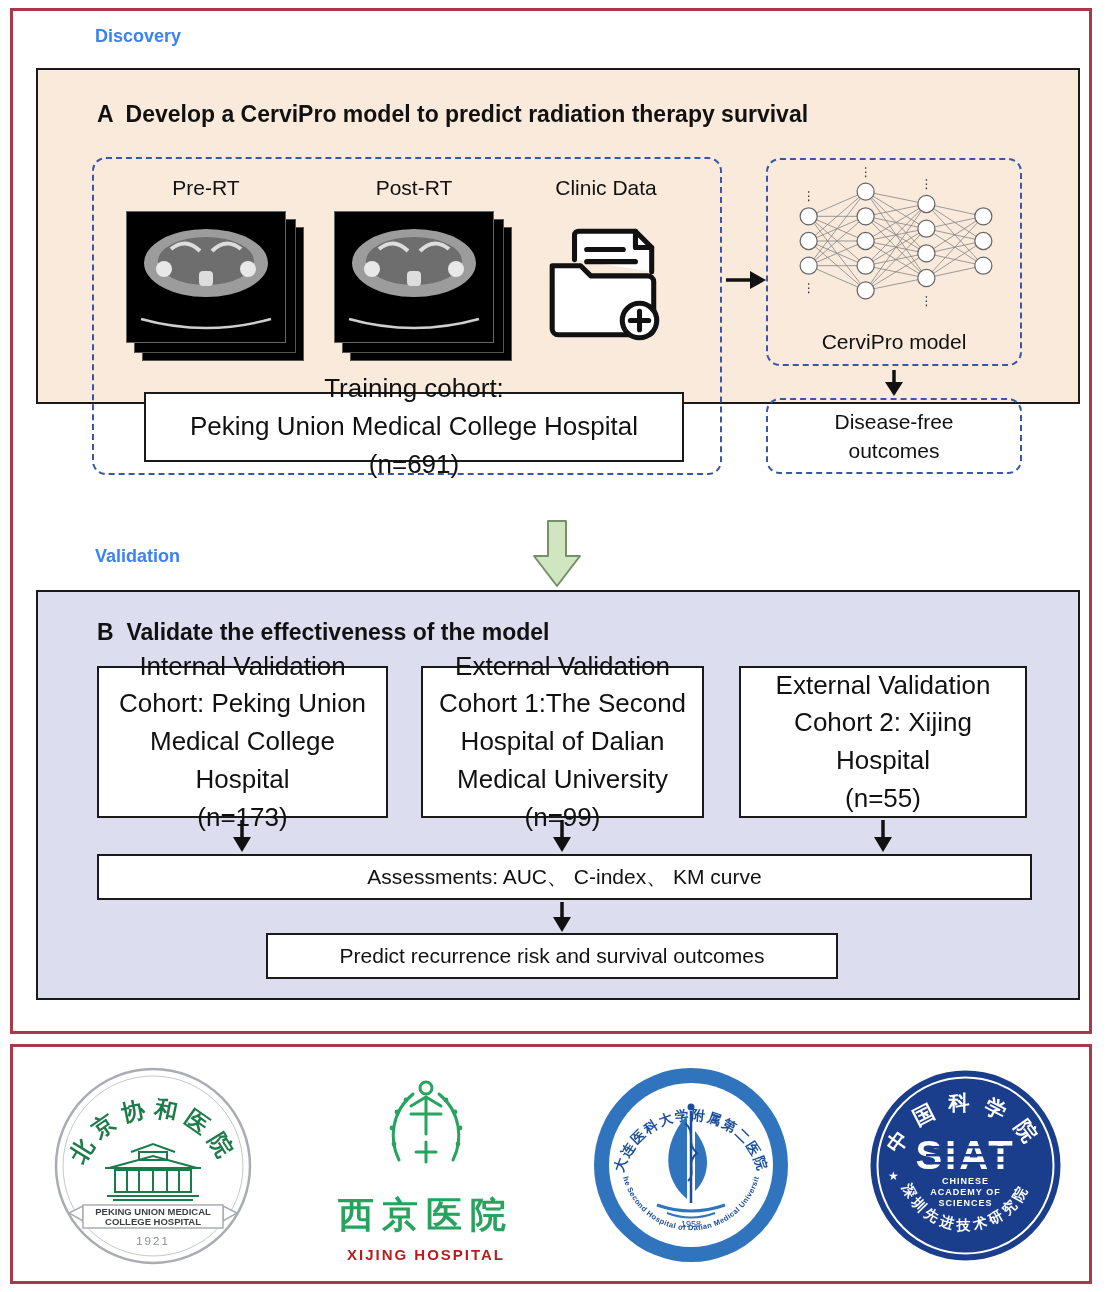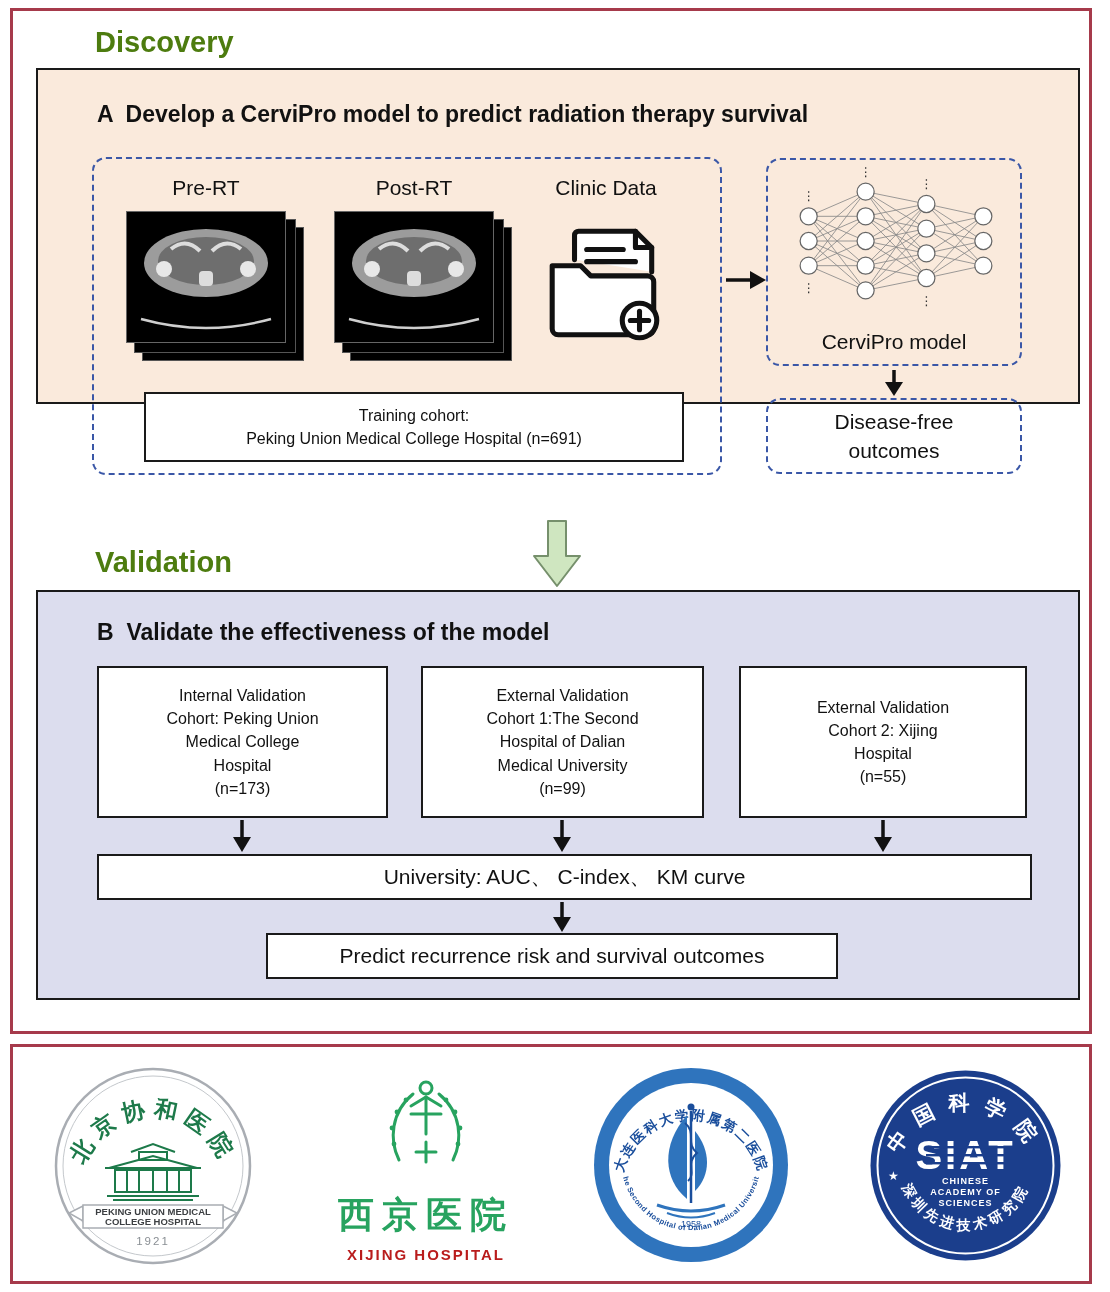--- a/index.html
+++ b/index.html
@@ -1,35 +1,35 @@
 <!DOCTYPE html>
 <html><head>
 <meta charset="utf-8">
 <style>
   * { margin:0; padding:0; box-sizing:border-box; }
   body { background:#ffffff; font-family:"Liberation Sans", sans-serif; color:#111; }
   .page { position:relative; width:1110px; height:1292px; background:#fff; overflow:hidden; }
   .abs { position:absolute; }
 
   .frame { position:absolute; border:3px solid #a63a4b; background:#fff; }
-  .section-label { position:absolute; font-size:29px; font-weight:bold; color:#4d7c0f; }
+  .section-label { position:absolute; font-size:18px; font-weight:bold; color:#3b82f6; }
 
   .panel { position:absolute; border:2px solid #1a1a1a; }
   .panel-a { background:#faeadc; }
   .panel-b { background:#dcddee;padding-left:24px; }
   .panel-title { position:absolute; font-size:23px; font-weight:bold; white-space:pre; }
 
   .dashed { position:absolute; border:2.5px dashed #3a57a7; border-radius:14px; }
 
   .col-label { position:absolute; font-size:21px; text-align:center; }
 
   .wbox { position:absolute; background:#fff; border:2px solid #1a1a1a; display:flex;
           align-items:center; justify-content:center; text-align:center; }
   .pre-line { white-space:pre-line; }
-  .t20 { font-size:16px; line-height:1.45; }
+  .t20 { font-size:26px; line-height:1.45; }
   .t21 { font-size:21px; line-height:1.4; }
 
   
   .ct-stack { position:absolute; width:176px; height:148px; }
   .ct-stack::before, .ct-stack::after { content:""; position:absolute; width:160px; height:132px;
         background:#000; border:1px solid #555; }
   .ct-stack::before { left:16px; top:16px; }
   .ct-stack::after  { left:8px;  top:8px; }
   .ct-front { position:absolute; left:0; top:0; z-index:2; }
 
@@ -222,21 +222,21 @@
     </svg>
     <svg class="abs" style="left:512px; top:228px;" width="24" height="32" viewBox="0 0 24 32">
       <line x1="12" y1="0" x2="12" y2="19" stroke="#111" stroke-width="3.5"></line>
       <polygon points="3,17 21,17 12,32" fill="#111"></polygon>
     </svg>
     <svg class="abs" style="left:833px; top:228px;" width="24" height="32" viewBox="0 0 24 32">
       <line x1="12" y1="0" x2="12" y2="19" stroke="#111" stroke-width="3.5"></line>
       <polygon points="3,17 21,17 12,32" fill="#111"></polygon>
     </svg>
 
-    <div class="wbox t21" style="left:59px; top:262px; width:935px; height:46px;">University: AUC、 C-index、 KM curve</div>
+    <div class="wbox t21" style="left:59px; top:262px; width:935px; height:46px;">Assessments: AUC、 C-index、 KM curve</div>
 
     <svg class="abs" style="left:512px; top:310px;" width="24" height="30" viewBox="0 0 24 30">
       <line x1="12" y1="0" x2="12" y2="17" stroke="#111" stroke-width="3.5"></line>
       <polygon points="3,15 21,15 12,30" fill="#111"></polygon>
     </svg>
 
     <div class="wbox t21" style="left:228px; top:341px; width:572px; height:46px;">Predict recurrence risk and survival outcomes</div>
   </div>
 
   <div class="frame" style="left:10px; top:1044px; width:1082px; height:240px;">

